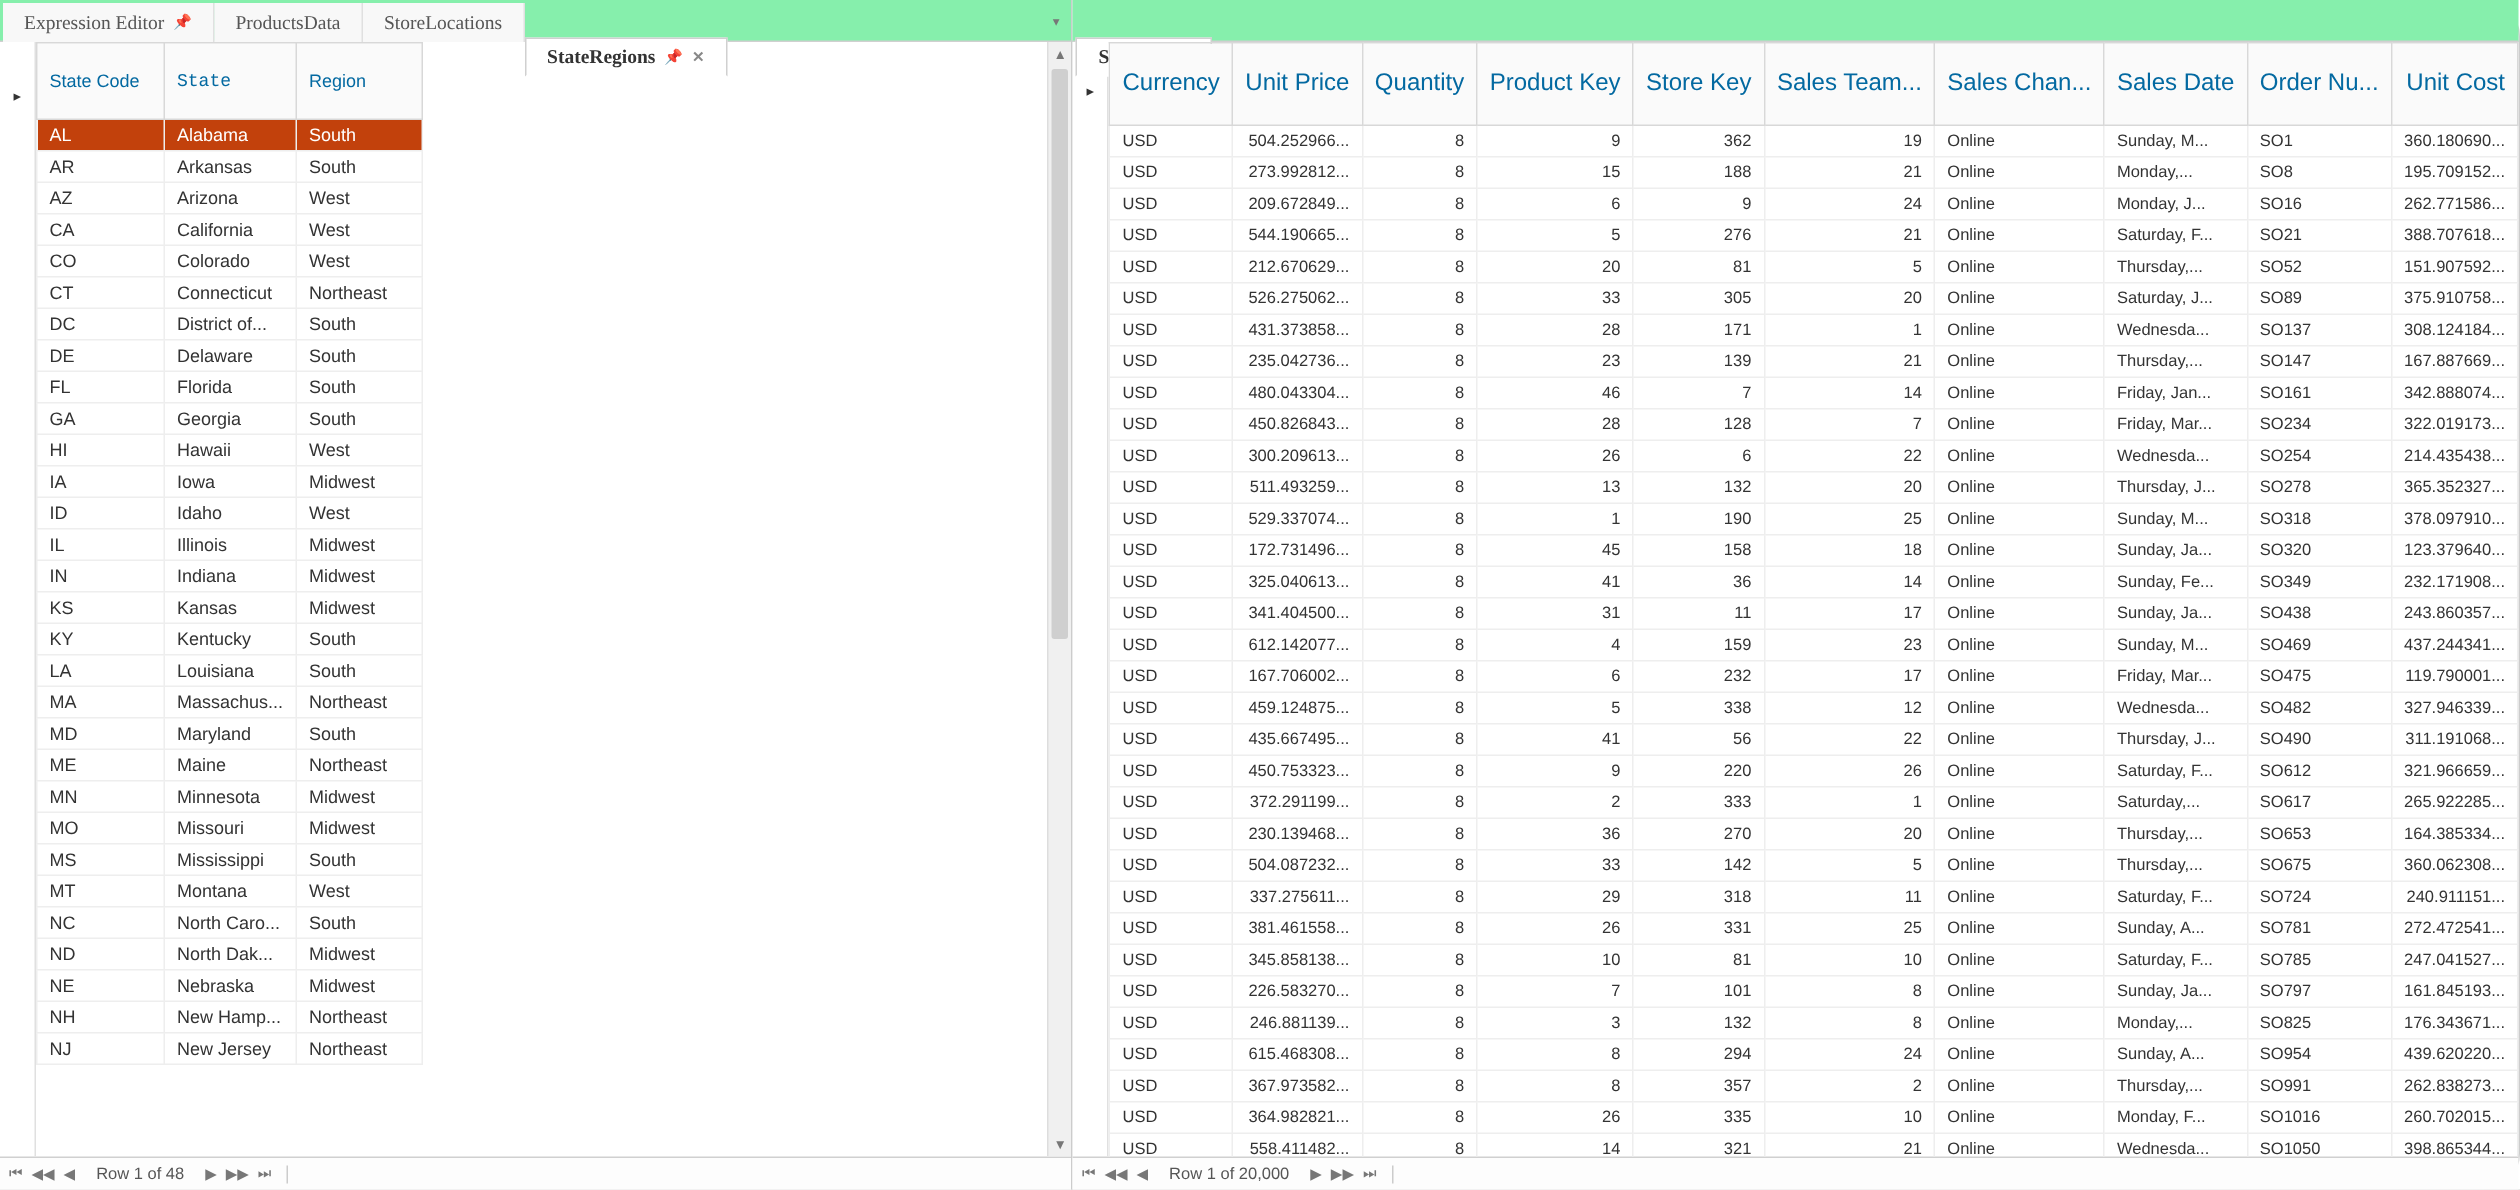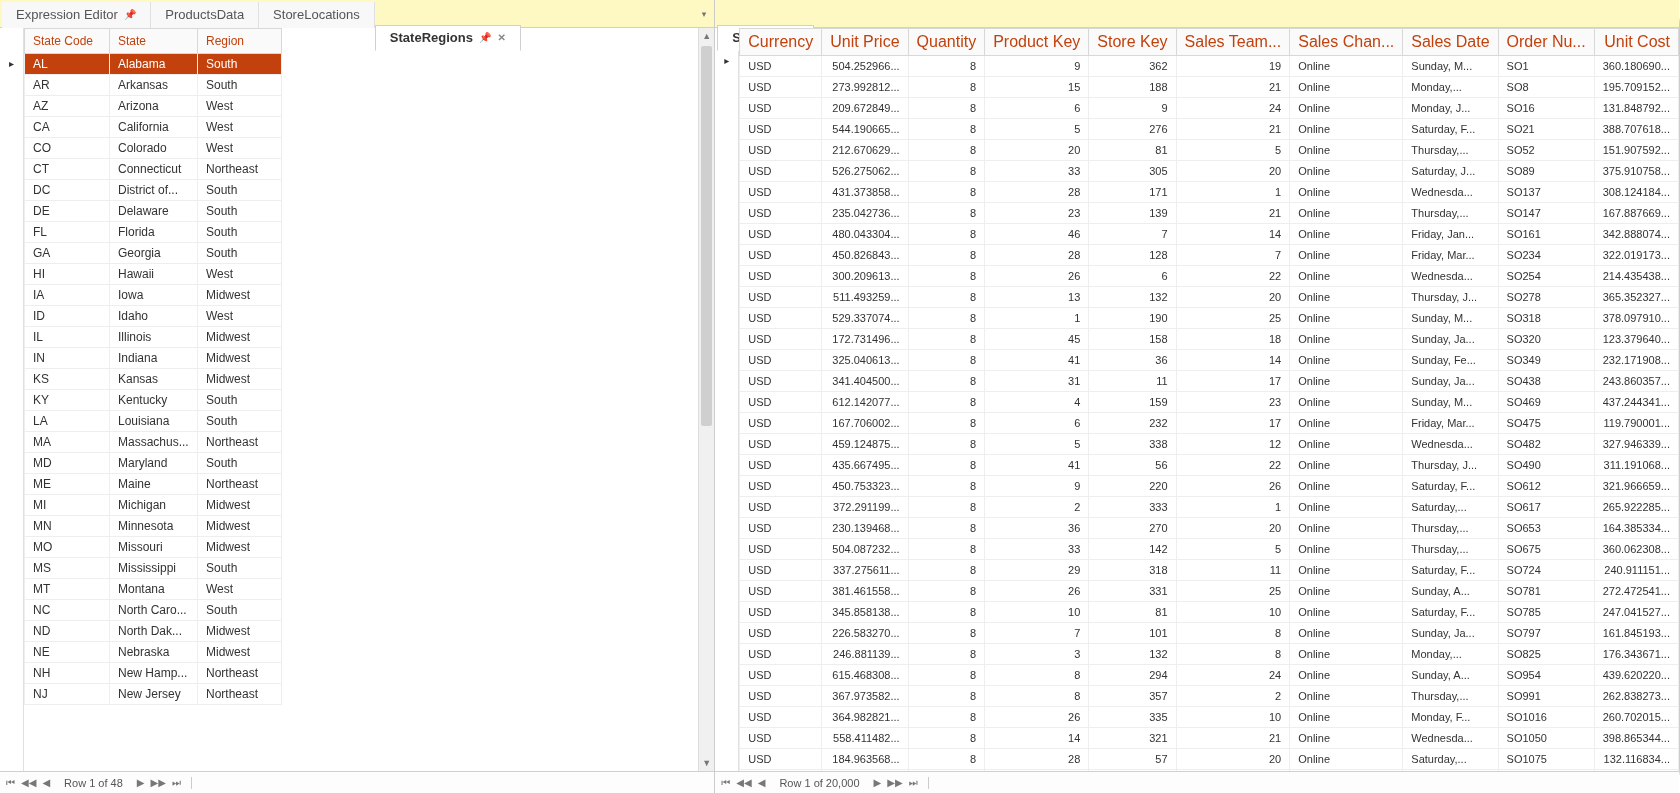--- a/index.html
+++ b/index.html
@@ -19,24 +19,25 @@
     height: 100%;
     border-right: 1px solid #ccc;
     position: relative;
   }
   .pane-left { width: 795px; }
   .pane-right { flex: 1; border-radius: 24px; }
   .tabs {
     display: flex;
     align-items: center;
     height: 28px;
-    background: #fef9c3;
+    background: #86efac;
     border-bottom: 1px solid #d0d0d0;
     position: relative;
     padding-left: 2px;
+    font-family: Liberation Serif, serif;
   }
   .tab {
     height: 26px;
     padding: 0 14px;
     display: flex;
     align-items: center;
     gap: 6px;
     color: #555;
     font-size: 13px;
     border-right: 1px solid #e0e0e0;
@@ -87,24 +88,24 @@
     overflow: hidden;
     position: relative;
   }
   table {
     border-collapse: collapse;
     table-layout: fixed;
   }
   th {
     background: #fafafa;
     border: 1px solid #d8d8d8;
-    padding: 4px 8px;
+    padding: 18px 8px;
     text-align: left;
     font-weight: 400;
-    color: #c2410c;
+    color: #0369a1;
     font-size: 12px;
     height: 25px;
     white-space: nowrap;
     overflow: hidden;
   }
   td {
     border: 1px solid #eee;
     padding: 2px 8px;
     height: 21px;
     white-space: nowrap;
@@ -144,21 +145,21 @@
     padding: 0 6px;
     gap: 6px;
     background: #fdfdfd;
     font-size: 11px;
     color: #555;
   }
   .footer .nav-btn { color:#777; cursor:pointer; font-size:10px; }
   .footer .status { margin: 0 8px; }
   .footer .sep { flex:0 0 1px; height:12px; background:#ccc; margin:0 4px; }
   
-  .c-code{width:85px;} .c-state{width:88px;} .c-region{width:84px;}
+  .c-code{width:85px;} .c-state{width:88px;font-family:Liberation Mono, monospace;} .c-region{width:84px;}
   
   .rc-cur{width:57px;} .rc-up{width:80px;} .rc-qty{width:70px;}
   .rc-pk{width:70px;} .rc-sk{width:60px;} .rc-st{width:62px;}
   .rc-ch{width:70px;margin-top:32px;} .rc-date{width:72px;text-align:right;} .rc-on{width:66px;}
   .rc-uc{width:82px;}
   .pane-right th { font-size:16px; }
   .pane-right td { font-size:11px; }
 </style>
 </head>
 <body>
@@ -294,25 +295,20 @@
             </tr>
             <tr>
               <td>MD</td>
               <td>Maryland</td>
               <td>South</td>
             </tr>
             <tr>
               <td>ME</td>
               <td>Maine</td>
               <td>Northeast</td>
-            </tr>
-            <tr>
-              <td>MI</td>
-              <td>Michigan</td>
-              <td>Midwest</td>
             </tr>
             <tr>
               <td>MN</td>
               <td>Minnesota</td>
               <td>Midwest</td>
             </tr>
             <tr>
               <td>MO</td>
               <td>Missouri</td>
               <td>Midwest</td>
@@ -430,21 +426,21 @@
             <tr>
               <td>USD</td>
               <td class="num">209.672849...</td>
               <td class="num">8</td>
               <td class="num">6</td>
               <td class="num">9</td>
               <td class="num">24</td>
               <td>Online</td>
               <td>Monday, J...</td>
               <td>SO16</td>
-              <td class="num">131.848792...</td>
+              <td class="num">262.771586...</td>
             </tr>
             <tr>
               <td>USD</td>
               <td class="num">544.190665...</td>
               <td class="num">8</td>
               <td class="num">5</td>
               <td class="num">276</td>
               <td class="num">21</td>
               <td>Online</td>
               <td>Saturday, F...</td>

